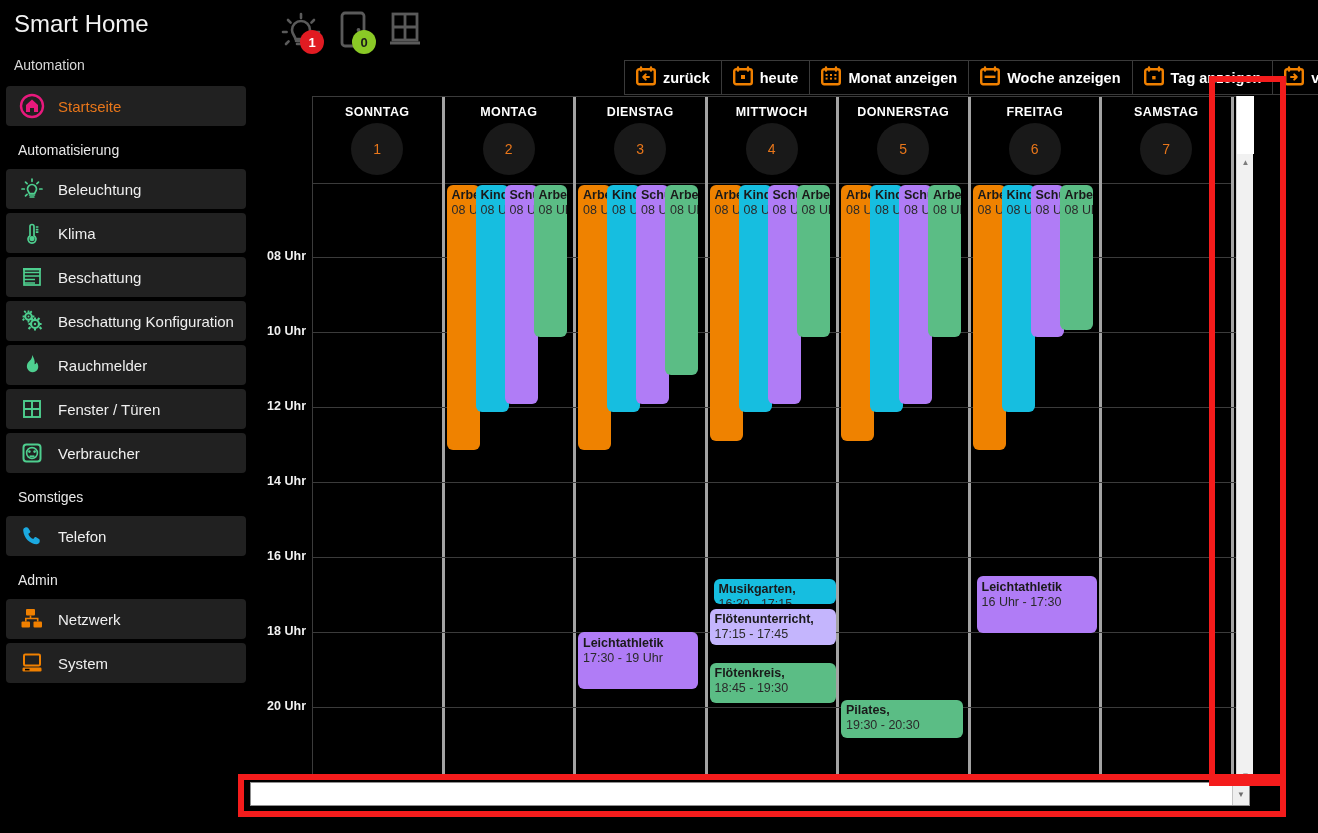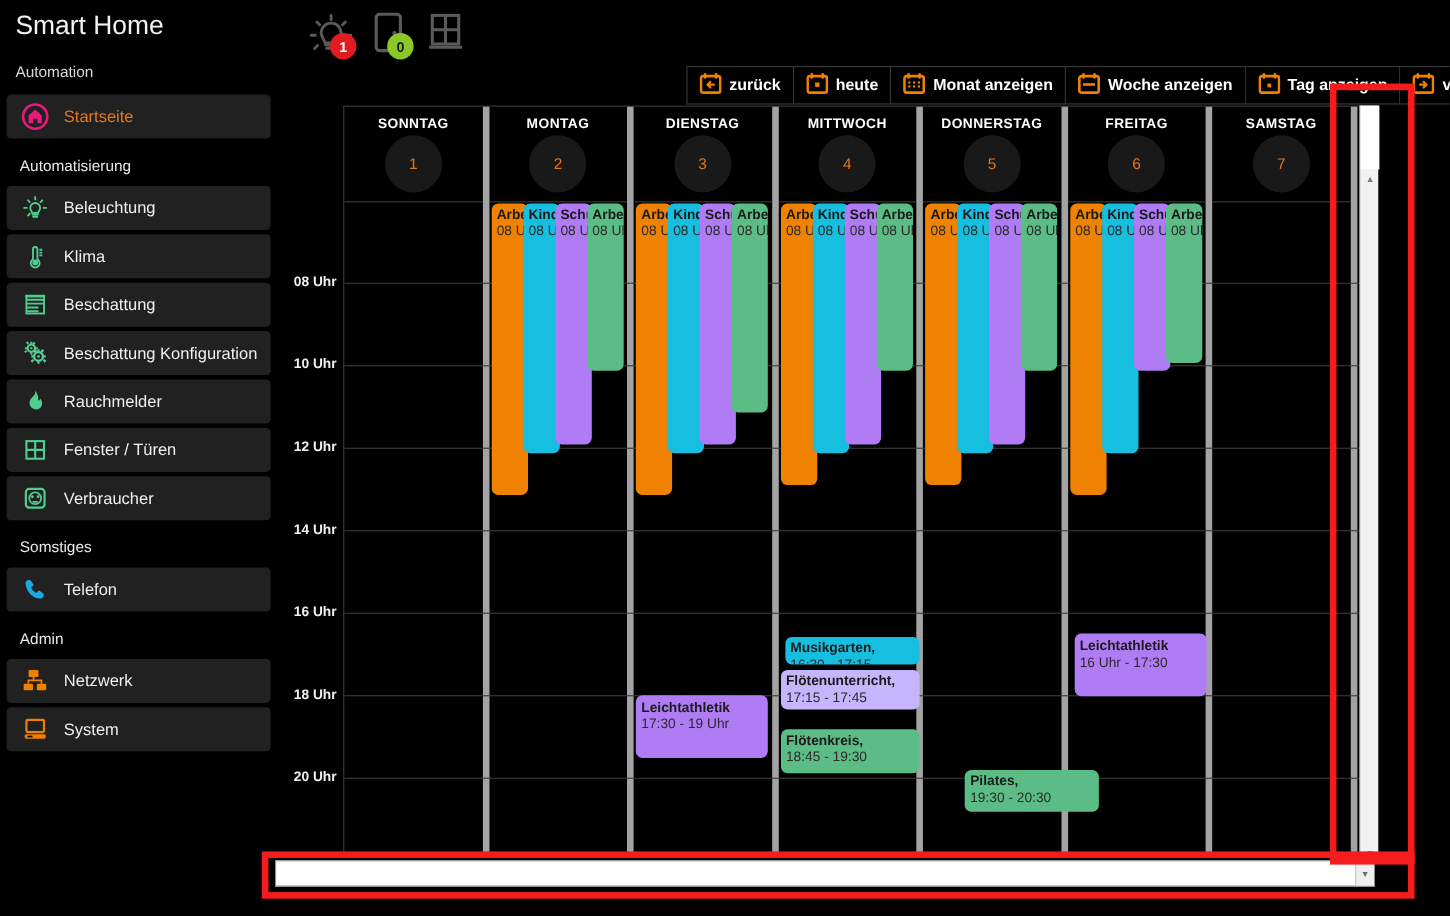--- a/index.html
+++ b/index.html
@@ -71,21 +71,21 @@
     position: absolute; right: 6px; color: #f0f0f0;
     font-size: 12.5px; font-weight: bold; transform: translateY(-50%);
     text-align: right; white-space: nowrap;
   }
   #grid {
     position: absolute; left: 60px; top: 0; width: 926px; height: 680px;
     border-left: 1px solid #3b3b3b; border-top: 1px solid #3b3b3b;
   }
   .daycol {
     position: absolute; top: 0; width: 131.5px; height: 680px;
-    border-right: 6px solid #a3a3a3;
+    border-right: 3px solid #a3a3a3;
   }
   .dayhead {
     position: absolute; top: 0; left: 0; width: 100%; height: 87px;
     border-bottom: 1px solid #3b3b3b; text-align: center;
   }
   .dayname {
     color: #fff; font-size: 12.5px; font-weight: bold;
     letter-spacing: .4px; padding-top: 8px;
   }
   .daynum {
@@ -498,21 +498,21 @@
             <span class="t2" style="display: block;">08 Uhr - 15:30</span>
           </div>
           <div class="ev" style="left: 586px; top: 0px; width: 33px; height: 219px; background: rgb(176, 124, 246);">
             <span class="t1" style="display: block;">Schule</span>
             <span class="t2" style="display: block;">08 Uhr - 15:15</span>
           </div>
           <div class="ev" style="left: 615px; top: 0px; width: 33px; height: 152px; background: rgb(91, 189, 133);">
             <span class="t1" style="display: block;">Arbeit</span>
             <span class="t2" style="display: block;">08 Uhr - 13:30</span>
           </div>
-          <div class="ev inline" style="left: 528px; top: 515px; width: 122px; height: 38px; background: rgb(91, 189, 133); margin-left: 36px;"><span class="t1">Pilates,</span> <span class="t2">19:30 - 20:30</span></div>
+          <div class="ev inline" style="left: 528px; top: 515px; width: 122px; height: 38px; background: rgb(91, 189, 133);"><span class="t1">Pilates,</span> <span class="t2">19:30 - 20:30</span></div>
           <div class="ev" style="left: 659.5px; top: 0px; width: 33px; height: 265px; background: rgb(239, 130, 0);">
             <span class="t1" style="display: block;">Arbeit</span>
             <span class="t2" style="display: block;">08 Uhr - 16:30</span>
           </div>
           <div class="ev" style="left: 688.5px; top: 0px; width: 33px; height: 227px; background: rgb(22, 190, 224);">
             <span class="t1" style="display: block;">Kindergarten</span>
             <span class="t2" style="display: block;">08 Uhr - 15:30</span>
           </div>
           <div class="ev" style="left: 717.5px; top: 0px; width: 33px; height: 152px; background: rgb(176, 124, 246);">
             <span class="t1" style="display: block;">Schule</span>

